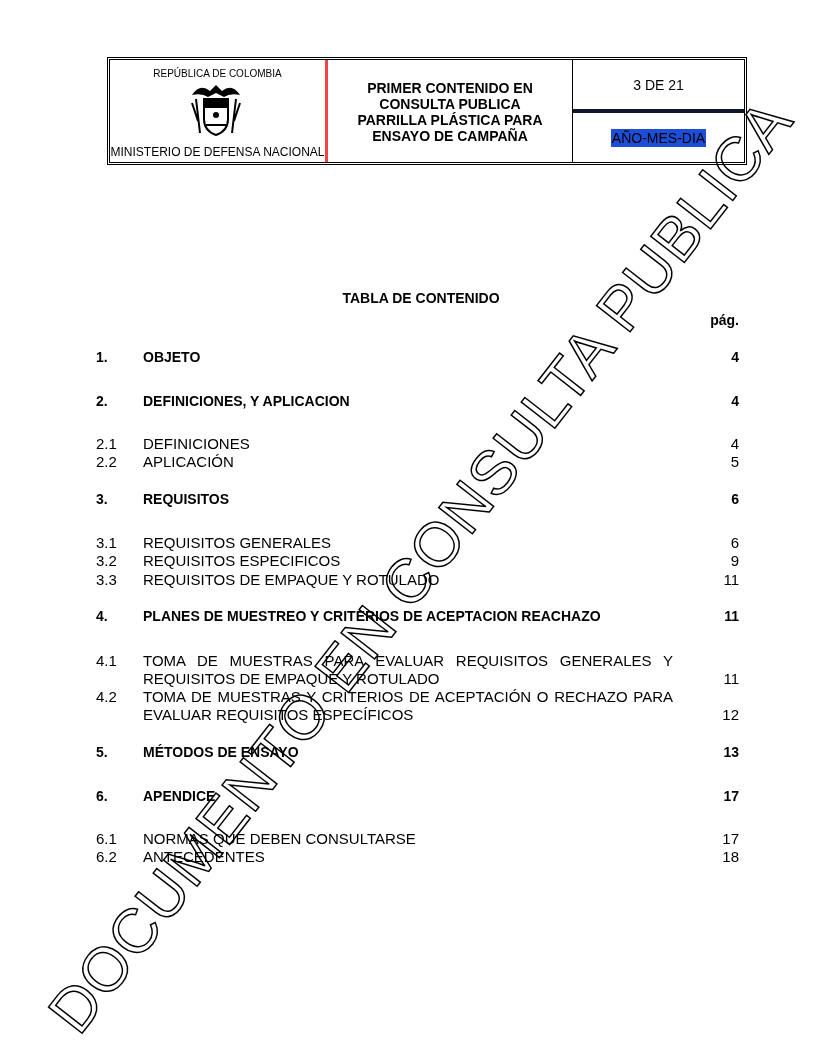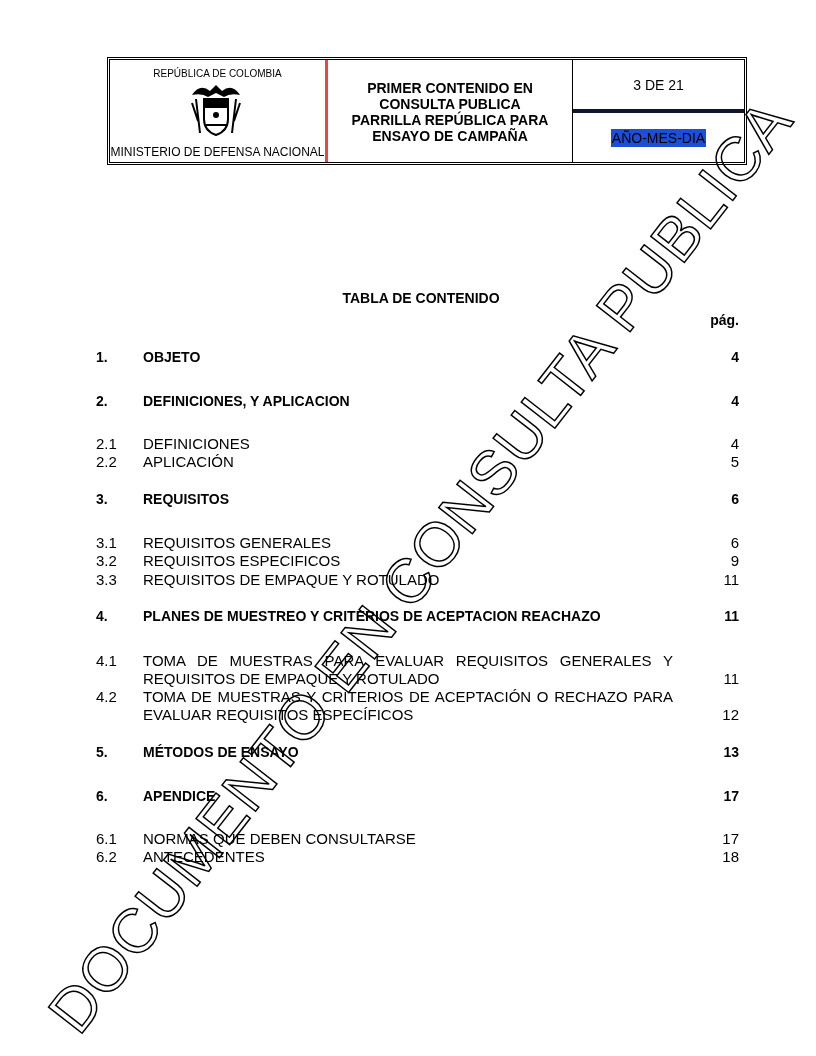--- a/index.html
+++ b/index.html
@@ -50,21 +50,21 @@
       <rect x="19" y="19" width="22" height="8" fill="#000"></rect>
       <circle cx="30" cy="34" r="3" fill="#000"></circle>
       <path d="M20 44 L40 44" stroke="#000" stroke-width="2"></path>
     </svg>
     <div class="org-bottom">MINISTERIO DE DEFENSA NACIONAL</div>
   </div>
   <div class="hcol hcol-mid">
     <div class="doc-title">
       <div>PRIMER CONTENIDO EN</div>
       <div>CONSULTA PUBLICA</div>
-      <div>PARRILLA REPÚBLICA PARA</div>
+      <div>PARRILLA PLÁSTICA PARA</div>
       <div>ENSAYO DE CAMPAÑA</div>
     </div>
   </div>
   <div class="hcol hcol-right">
     <div class="rrow">3 DE 21</div>
     <div class="rrow">
         <span class="hl">AÑO-MES-DIA</span>
       </div>
   </div>
 </div>

